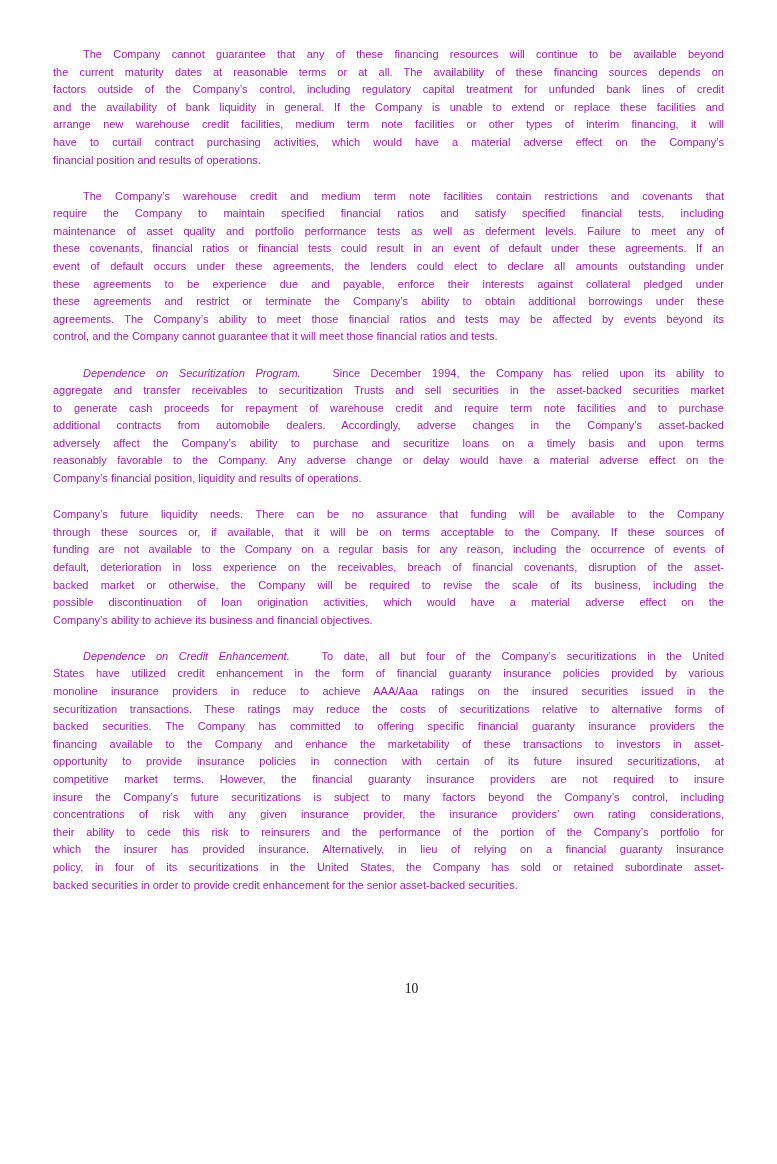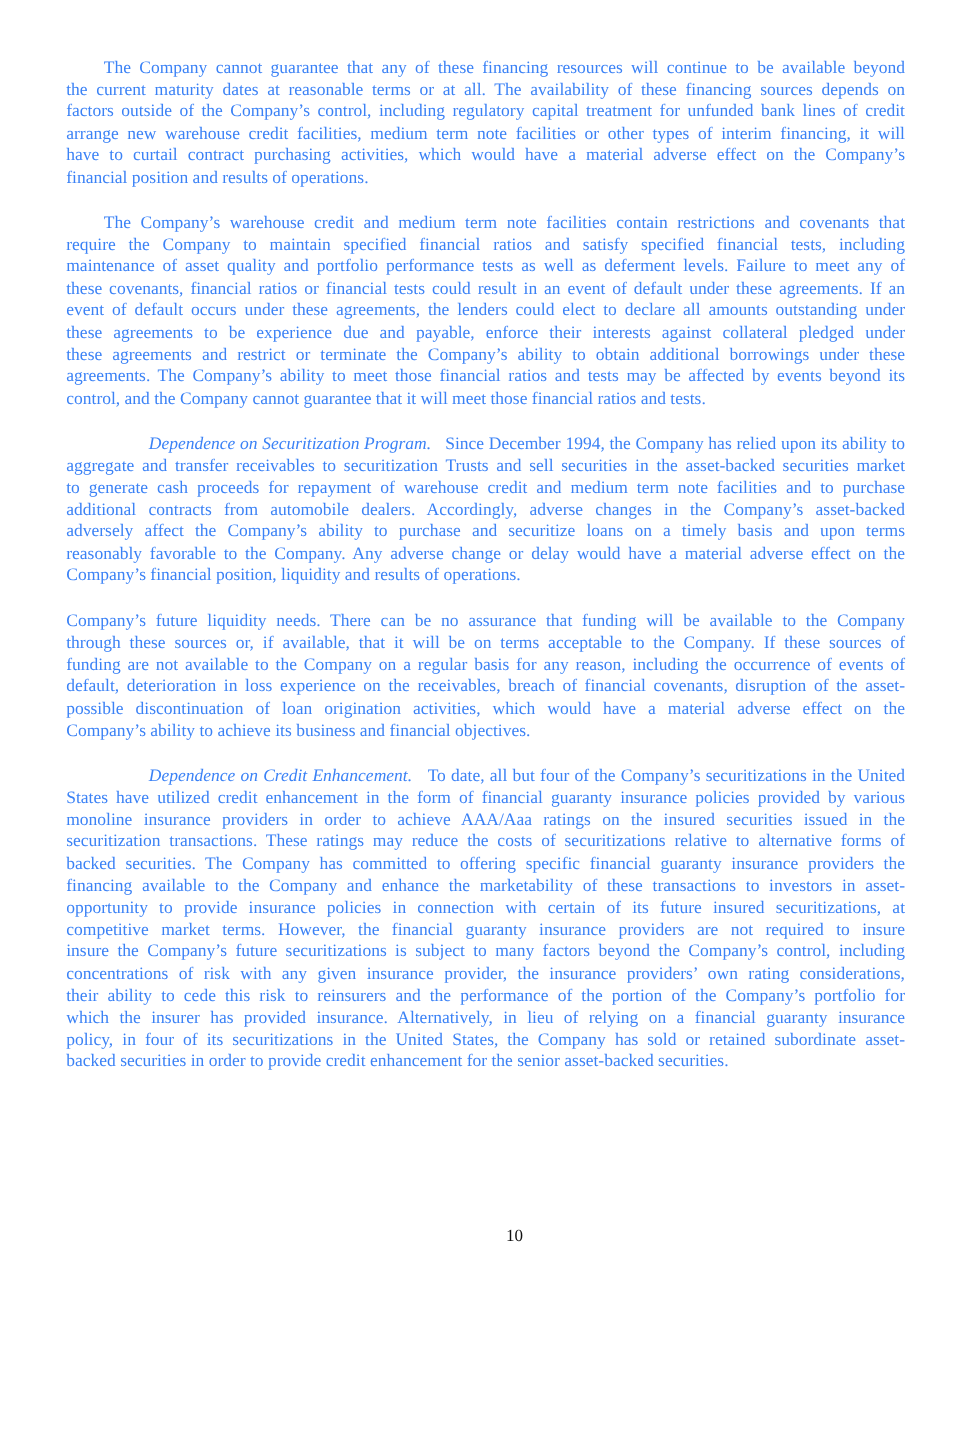--- a/index.html
+++ b/index.html
@@ -1,71 +1,73 @@
 <!DOCTYPE html>
 <html><head>
 <meta charset="utf-8">
 <style>
   html, body { margin: 0; padding: 0; background: #ffffff; }
   body { width: 777px; height: 1164px; position: relative; overflow: hidden; }
   .page { position: absolute; left: 53px; top: 46px; width: 671px;
-    font-family: Liberation Serif, serif; font-size: 14px; color: #3b82f6; }
+    font-family: Liberation Sans, sans-serif; font-size: 11px; color: #a21caf; }
   .para { margin: 0 0 18.5px 0; }
   .line { display: block; height: 17.6px; line-height: 17.6px; white-space: nowrap;
     text-align: justify; text-align-last: justify; }
   .line.last { text-align-last: left; }
   .line.indent { padding-left: 30px; }
-  .it { font-style: italic; margin-left: 36px; }
+  .it { font-style: italic; }
   .pagenum { position: absolute; left: 0; width: 777px; top: 981px; text-align: center;
     font-family: Liberation Serif, serif; font-size: 13.6px; color: #111; padding-left: 23px; }
 </style>
 </head>
 <body>
 
 <div class="page" id="page">
     <div class="para">
       <div class="line indent"><span>The Company cannot guarantee that any of these financing resources will continue to be available beyond</span></div>
       <div class="line"><span>the current maturity dates at reasonable terms or at all. The availability of these financing sources depends on</span></div>
       <div class="line"><span>factors outside of the Company’s control, including regulatory capital treatment for unfunded bank lines of credit</span></div>
+      <div class="line"><span>and the availability of bank liquidity in general. If the Company is unable to extend or replace these facilities and</span></div>
       <div class="line"><span>arrange new warehouse credit facilities, medium term note facilities or other types of interim financing, it will</span></div>
       <div class="line"><span>have to curtail contract purchasing activities, which would have a material adverse effect on the Company’s</span></div>
       <div class="line last"><span>financial position and results of operations.</span></div>
     </div>
     <div class="para">
       <div class="line indent"><span>The Company’s warehouse credit and medium term note facilities contain restrictions and covenants that</span></div>
       <div class="line"><span>require the Company to maintain specified financial ratios and satisfy specified financial tests, including</span></div>
       <div class="line"><span>maintenance of asset quality and portfolio performance tests as well as deferment levels. Failure to meet any of</span></div>
       <div class="line"><span>these covenants, financial ratios or financial tests could result in an event of default under these agreements. If an</span></div>
       <div class="line"><span>event of default occurs under these agreements, the lenders could elect to declare all amounts outstanding under</span></div>
       <div class="line"><span>these agreements to be experience due and payable, enforce their interests against collateral pledged under</span></div>
       <div class="line"><span>these agreements and restrict or terminate the Company’s ability to obtain additional borrowings under these</span></div>
       <div class="line"><span>agreements. The Company’s ability to meet those financial ratios and tests may be affected by events beyond its</span></div>
       <div class="line last"><span>control, and the Company cannot guarantee that it will meet those financial ratios and tests.</span></div>
     </div>
     <div class="para">
       <div class="line indent"><span class="it">Dependence on Securitization Program.</span>&nbsp;&nbsp;&nbsp;<span>Since December 1994, the Company has relied upon its ability to</span></div>
       <div class="line"><span>aggregate and transfer receivables to securitization Trusts and sell securities in the asset-backed securities market</span></div>
-      <div class="line"><span>to generate cash proceeds for repayment of warehouse credit and medium term note facilities and to purchase</span></div>
+      <div class="line"><span>to generate cash proceeds for repayment of warehouse credit and require term note facilities and to purchase</span></div>
       <div class="line"><span>additional contracts from automobile dealers. Accordingly, adverse changes in the Company’s asset-backed</span></div>
       <div class="line"><span>adversely affect the Company’s ability to purchase and securitize loans on a timely basis and upon terms</span></div>
       <div class="line"><span>reasonably favorable to the Company. Any adverse change or delay would have a material adverse effect on the</span></div>
       <div class="line last"><span>Company’s financial position, liquidity and results of operations.</span></div>
     </div>
     <div class="para">
       <div class="line"><span>Company’s future liquidity needs. There can be no assurance that funding will be available to the Company</span></div>
       <div class="line"><span>through these sources or, if available, that it will be on terms acceptable to the Company. If these sources of</span></div>
       <div class="line"><span>funding are not available to the Company on a regular basis for any reason, including the occurrence of events of</span></div>
       <div class="line"><span>default, deterioration in loss experience on the receivables, breach of financial covenants, disruption of the asset-</span></div>
+      <div class="line"><span>backed market or otherwise, the Company will be required to revise the scale of its business, including the</span></div>
       <div class="line"><span>possible discontinuation of loan origination activities, which would have a material adverse effect on the</span></div>
       <div class="line last"><span>Company’s ability to achieve its business and financial objectives.</span></div>
     </div>
     <div class="para">
       <div class="line indent"><span class="it">Dependence on Credit Enhancement.</span>&nbsp;&nbsp;&nbsp;<span>To date, all but four of the Company’s securitizations in the United</span></div>
       <div class="line"><span>States have utilized credit enhancement in the form of financial guaranty insurance policies provided by various</span></div>
-      <div class="line"><span>monoline insurance providers in order to achieve AAA/Aaa ratings on the insured securities issued in the</span></div>
+      <div class="line"><span>monoline insurance providers in reduce to achieve AAA/Aaa ratings on the insured securities issued in the</span></div>
       <div class="line"><span>securitization transactions. These ratings may reduce the costs of securitizations relative to alternative forms of</span></div>
       <div class="line"><span>backed securities. The Company has committed to offering specific financial guaranty insurance providers the</span></div>
       <div class="line"><span>financing available to the Company and enhance the marketability of these transactions to investors in asset-</span></div>
       <div class="line"><span>opportunity to provide insurance policies in connection with certain of its future insured securitizations, at</span></div>
       <div class="line"><span>competitive market terms. However, the financial guaranty insurance providers are not required to insure</span></div>
       <div class="line"><span>insure the Company’s future securitizations is subject to many factors beyond the Company’s control, including</span></div>
       <div class="line"><span>concentrations of risk with any given insurance provider, the insurance providers’ own rating considerations,</span></div>
       <div class="line"><span>their ability to cede this risk to reinsurers and the performance of the portion of the Company’s portfolio for</span></div>
       <div class="line"><span>which the insurer has provided insurance. Alternatively, in lieu of relying on a financial guaranty insurance</span></div>
       <div class="line"><span>policy, in four of its securitizations in the United States, the Company has sold or retained subordinate asset-</span></div>

